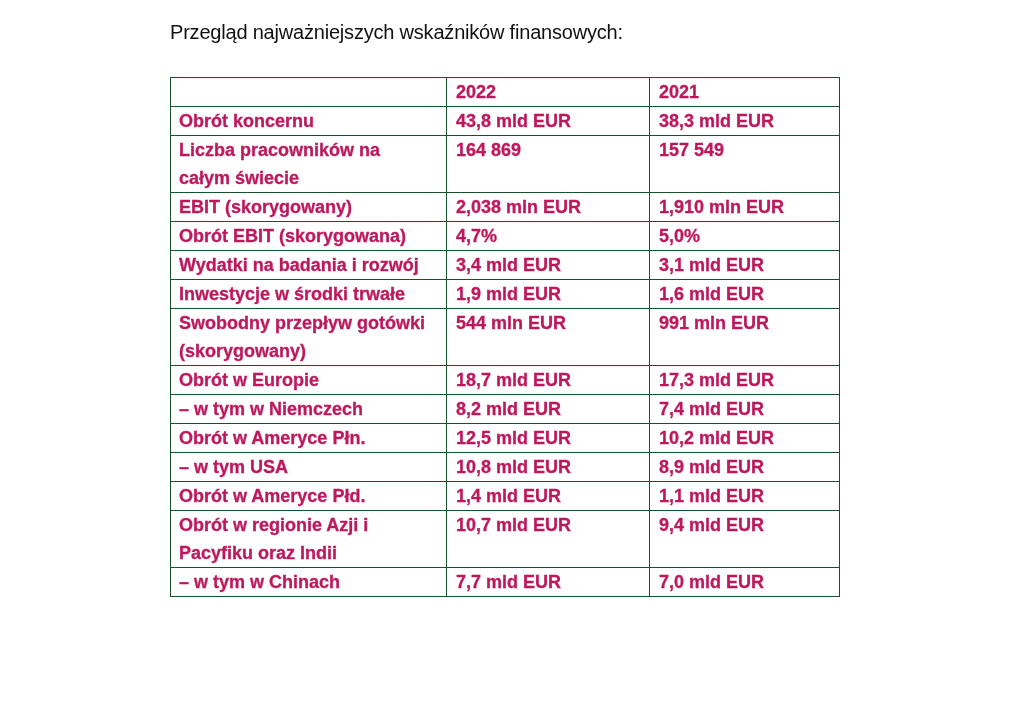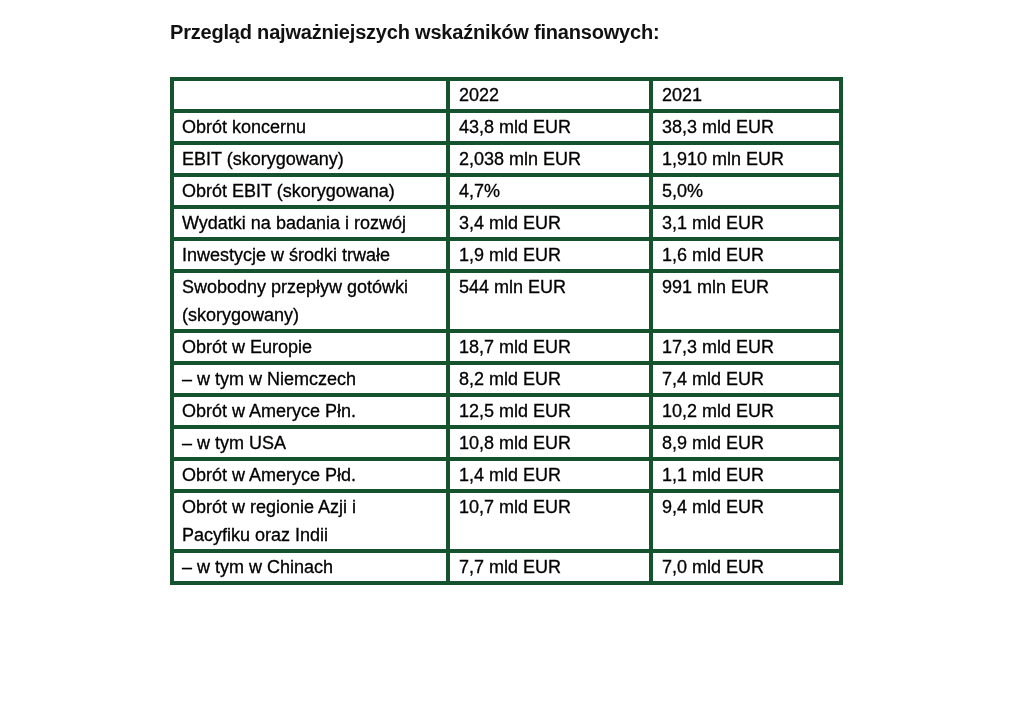--- a/index.html
+++ b/index.html
@@ -12,44 +12,44 @@
     height: 728px;
     font-family: "Liberation Sans", sans-serif;
     color: #161616;
     overflow: hidden;
   }
   .page {
     padding: 20px 0 0 170px;
   }
   .doc-title {
     font-size: 20px;
-    font-weight: 700;
+    font-weight: 400;
     line-height: 25px;
     letter-spacing: -0.2px;
     margin: 0 0 32px 0;
     color: #111111;
   }
   table.kpi-table {
     border-collapse: collapse;
     table-layout: fixed;
     width: 669px;
     font-size: 18px;
   }
   .kpi-table col.c-label { width: 276px; }
   .kpi-table col.c-2022  { width: 203px; }
   .kpi-table col.c-2021  { width: 190px; }
   .kpi-table th,
   .kpi-table td {
-    border: 4px solid #14532d;
+    border: 1px solid #14532d;
     padding: 0 9px;
     line-height: 28px;
     vertical-align: top;
     text-align: left;
-    font-weight: 400;
-    color: #000000;
+    font-weight: 700;
+    color: #be185d;
     -webkit-text-stroke: 0.3px currentColor;
     overflow: hidden;
   }
   .kpi-table td:first-child,
   .kpi-table th:first-child {
     padding-right: 21px;
     padding-left: 8px;
   }
   .kpi-table thead th {
     height: 27px;
@@ -75,20 +75,25 @@
         <th>2021</th>
       </tr>
     </thead>
     <tbody>
   <tr>
     <td>Obrót koncernu</td>
     <td>43,8 mld EUR</td>
     <td>38,3 mld EUR</td>
   </tr>
 
+  <tr>
+    <td>Liczba pracowników na całym świecie</td>
+    <td>164 869</td>
+    <td>157 549</td>
+  </tr>
 
   <tr>
     <td>EBIT (skorygowany)</td>
     <td>2,038 mln EUR</td>
     <td>1,910 mln EUR</td>
   </tr>
 
   <tr>
     <td>Obrót EBIT (skorygowana)</td>
     <td>4,7%</td>

